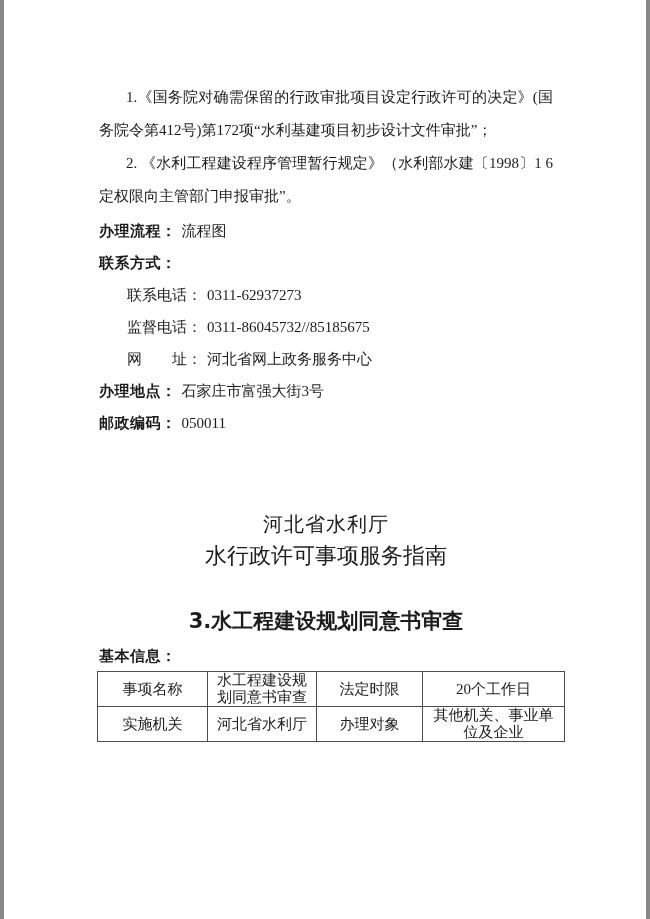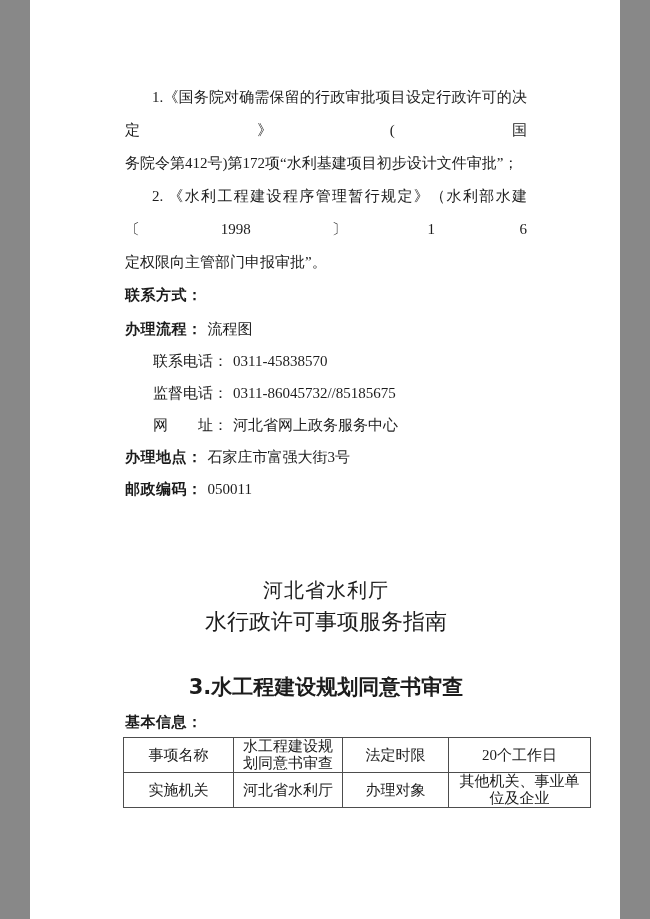--- a/index.html
+++ b/index.html
@@ -1,18 +1,18 @@
 <!DOCTYPE html>
 <html><head>
 <meta charset="utf-8">
 <style>
   html,body { margin:0; padding:0; background:#888; }
   .page {
     position:relative;
-    width:590px; height:919px;
+    width:642px; height:919px;
     margin:0 auto;
     background:#ffffff;
     box-sizing:border-box;
     padding:81px 93px 0 95px;
     font-family:"Liberation Serif","DejaVu Serif",serif;
     color:#1c1c1c;
     overflow:hidden;
   }
   .pline { font-size:15px; line-height:33px; }
   .jfull { text-align:justify; text-align-last:justify; }
@@ -65,30 +65,30 @@
 
 <div class="page">
 
   <div>
     <div class="pline jfull indent">1.《国务院对确需保留的行政审批项目设定行政许可的决定》(国</div>
     <div class="pline">务院令第412号)第172项“水利基建项目初步设计文件审批”；</div>
     <div class="pline jfull indent">2. 《水利工程建设程序管理暂行规定》（水利部水建〔1998〕1 6</div>
     <div class="pline">定权限向主管部门申报审批”。</div>
   </div>
 
+  <div class="field process">
+    <span class="blabel">办理流程：</span><span class="val">流程图</span>
+  </div>
+
   <div class="field">
     <span class="blabel">联系方式：</span>
   </div>
 
-  <div class="field process">
-    <span class="blabel">办理流程：</span><span class="val">流程图</span>
-  </div>
-
   <div class="contact-item">
-    <span class="clabel">联系电话：</span><span class="val">0311-45838570</span>
+    <span class="clabel">联系电话：</span><span class="val">0311-62937273</span>
   </div>
 
   <div class="contact-item">
     <span class="clabel">监督电话：</span><span class="val">0311-86045732//85185675</span>
   </div>
 
   <div class="contact-item">
     <span class="clabel spread">
         <span>网</span>
         <span>址：</span>

